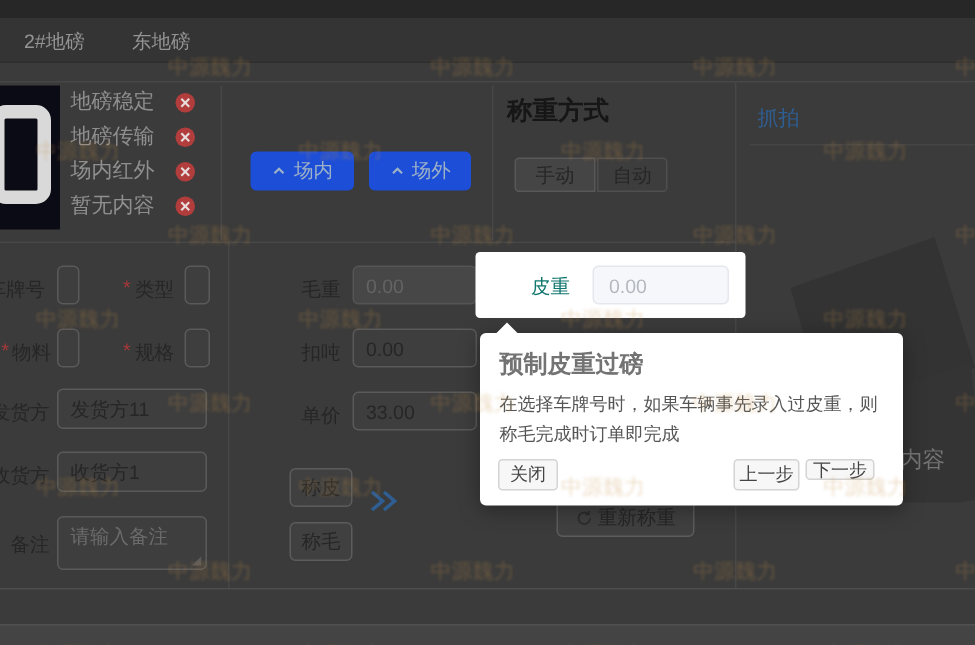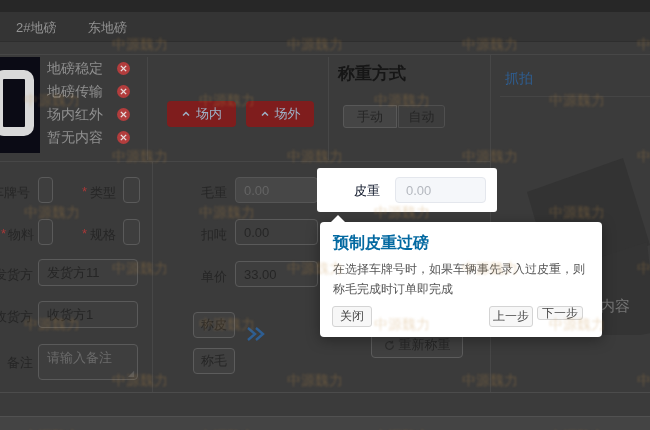--- a/index.html
+++ b/index.html
@@ -6,43 +6,43 @@
   *{box-sizing:border-box;font-family:"Liberation Sans","DejaVu Sans",sans-serif;}
   .screen{position:relative;width:650px;height:430px;background:#3b3b3b;overflow:hidden;}
   .hline{position:absolute;height:1px;background:#474747;}
   .vline{position:absolute;width:1px;background:#474747;}
   .lbl{position:absolute;font-size:13px;color:#262626;white-space:nowrap;}
   .req{position:absolute;font-size:13px;color:#a83838;}
   .inp{position:absolute;background:#3e3e3e;border:1px solid #5a5a5a;border-radius:4px;
        font-size:13px;color:#262626;padding:0 8px;outline:none;}
   .inp::placeholder{color:#6b6b6b;}
   .inp-dis{background:#474747;color:#646464;border-color:#555;}
-  .btn-blue{position:absolute;background:#7f1d1d;color:#9db1c6;border:none;border-radius:4px;
+  .btn-blue{position:absolute;background:#1d4ed8;color:#9db1c6;border:none;border-radius:4px;
        font-size:13px;display:flex;align-items:center;justify-content:center;gap:5px;cursor:pointer;}
   .btn-ghost{position:absolute;background:#404040;border:1px solid #5c5c5c;border-radius:4px;
        color:#262626;font-size:13px;display:flex;align-items:center;justify-content:center;gap:4px;cursor:pointer;}
   .section-title{position:absolute;font-size:17px;font-weight:700;color:#161616;white-space:nowrap;}
   .tab{position:absolute;font-size:13px;color:#949494;cursor:pointer;white-space:nowrap;}
   .status-row{position:absolute;left:47px;height:20px;}
   .status-lbl{font-size:14px;color:#8f8f8f;white-space:nowrap;}
   .status-ico{position:absolute;left:70px;top:3px;width:13px;height:13px;border-radius:50%;
        background:#b23d3d;display:flex;align-items:center;justify-content:center;}
   .led{position:absolute;left:0;top:57px;width:40px;height:96px;background:#0b0b15;overflow:hidden;}
   .led-digit{position:absolute;left:-6px;top:13px;width:40px;height:66px;border:9px solid #d9d9d9;border-radius:10px;}
   .wm-layer{position:absolute;inset:0;z-index:60;pointer-events:none;overflow:hidden;}
   .wm{position:absolute;color:rgba(199,146,74,0.30);font-size:14px;filter:blur(1.2px);white-space:nowrap;}
   .hl-box{position:absolute;left:317px;top:168px;width:180px;height:44px;background:#fff;border-radius:3px;z-index:50;}
-  .hl-lbl{position:absolute;left:37px;top:14px;font-size:13px;color:#0f172a;}
+  .hl-lbl{position:absolute;left:37px;top:14px;font-size:13px;color:#0f766e;}
   .hl-inp{position:absolute;left:78px;top:9px;width:91px;height:26px;background:#f5f7fa;border:1px solid #e4e7ed;
        border-radius:4px;font-size:13px;color:#b4b8bf;padding:0 10px;outline:none;}
   .popover{position:absolute;left:320px;top:222px;width:282px;height:115px;background:#fff;border-radius:4px;
        box-shadow:0 3px 14px rgba(0,0,0,0.35);z-index:50;}
   .popover-arrow{position:absolute;left:10px;top:-7px;width:0;height:0;
        border-left:8px solid transparent;border-right:8px solid transparent;border-bottom:8px solid #fff;}
-  .pop-title{position:absolute;left:13px;top:11px;font-size:16px;font-weight:700;color:#0369a1;}
+  .pop-title{position:absolute;left:13px;top:11px;font-size:16px;font-weight:700;color:#737373;}
   .pop-body{position:absolute;left:13px;top:37px;width:260px;font-size:12px;line-height:20px;color:#555;}
   .pop-btn{position:absolute;background:#f7f7f7;border:1px solid #d4d4d4;border-radius:3px;
        font-size:12px;color:#444;display:flex;align-items:center;justify-content:center;cursor:pointer;}
   .empty-text{position:absolute;left:570px;top:297px;font-size:15px;color:#757575;white-space:nowrap;}
   svg{display:block;}
 </style>
 </head>
 <body>
 
 <div class="screen">

